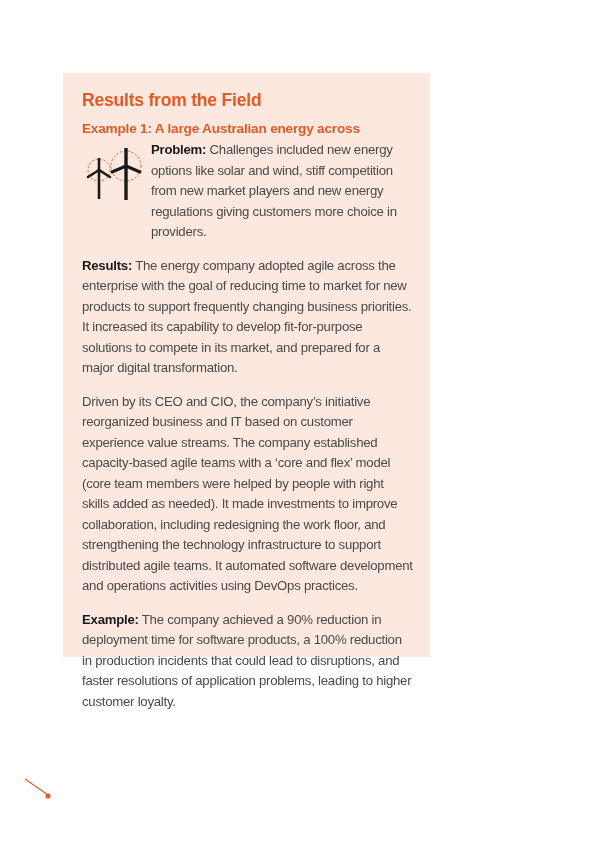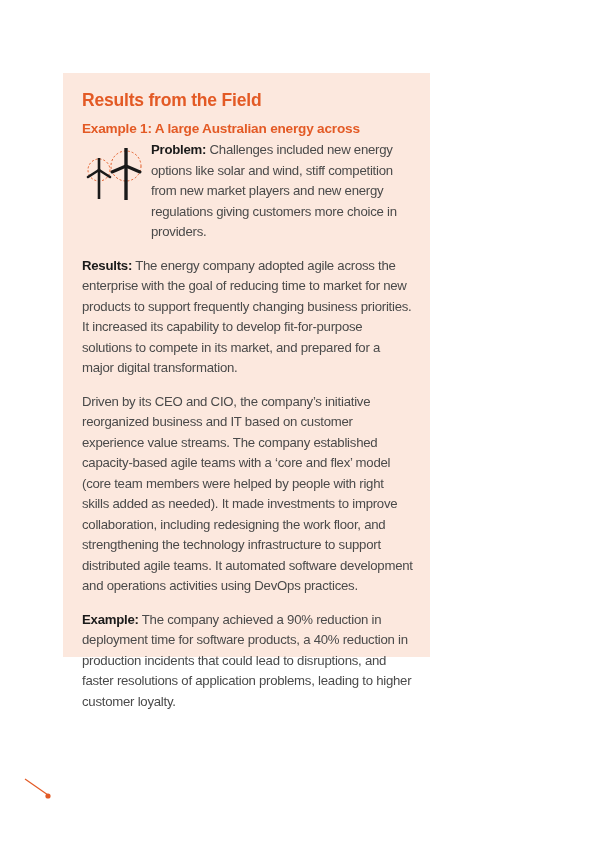--- a/index.html
+++ b/index.html
@@ -112,20 +112,20 @@
     </p>
   </div>
 
   <p class="para para-block">
     <span class="lead">Results:</span><span> The energy company adopted agile across the enterprise with the goal of reducing time to market for new products to support frequently changing business priorities. It increased its capability to develop fit-for-purpose solutions to compete in its market, and prepared for a major digital transformation.</span>
   </p>
 
   <p class="para para-block">Driven by its CEO and CIO, the company’s initiative reorganized business and IT based on customer experience value streams. The company established capacity-based agile teams with a ‘core and flex’ model (core team members were helped by people with right skills added as needed). It made investments to improve collaboration, including redesigning the work floor, and strengthening the technology infrastructure to support distributed agile teams. It automated software development and operations activities using DevOps practices.</p>
 
   <p class="para para-block">
-    <span class="lead">Example:</span><span> The company achieved a 90% reduction in deployment time for software products, a 40% reduction in production incidents that could lead to disruptions, and faster resolutions of application problems, leading to higher customer loyalty.</span>
+    <span class="lead">Example:</span><span> The company achieved a 90% reduction in deployment time for software products, a 100% reduction in production incidents that could lead to disruptions, and faster resolutions of application problems, leading to higher customer loyalty.</span>
   </p>
 </div>
 
 <svg class="page-marker" viewBox="0 0 40 30">
   <line x1="5" y1="4" x2="28" y2="20" stroke="#e35a25" stroke-width="1.2"></line>
   <circle cx="28" cy="21" r="2.6" fill="#e35a25"></circle>
 </svg>
 
 </body></html>

